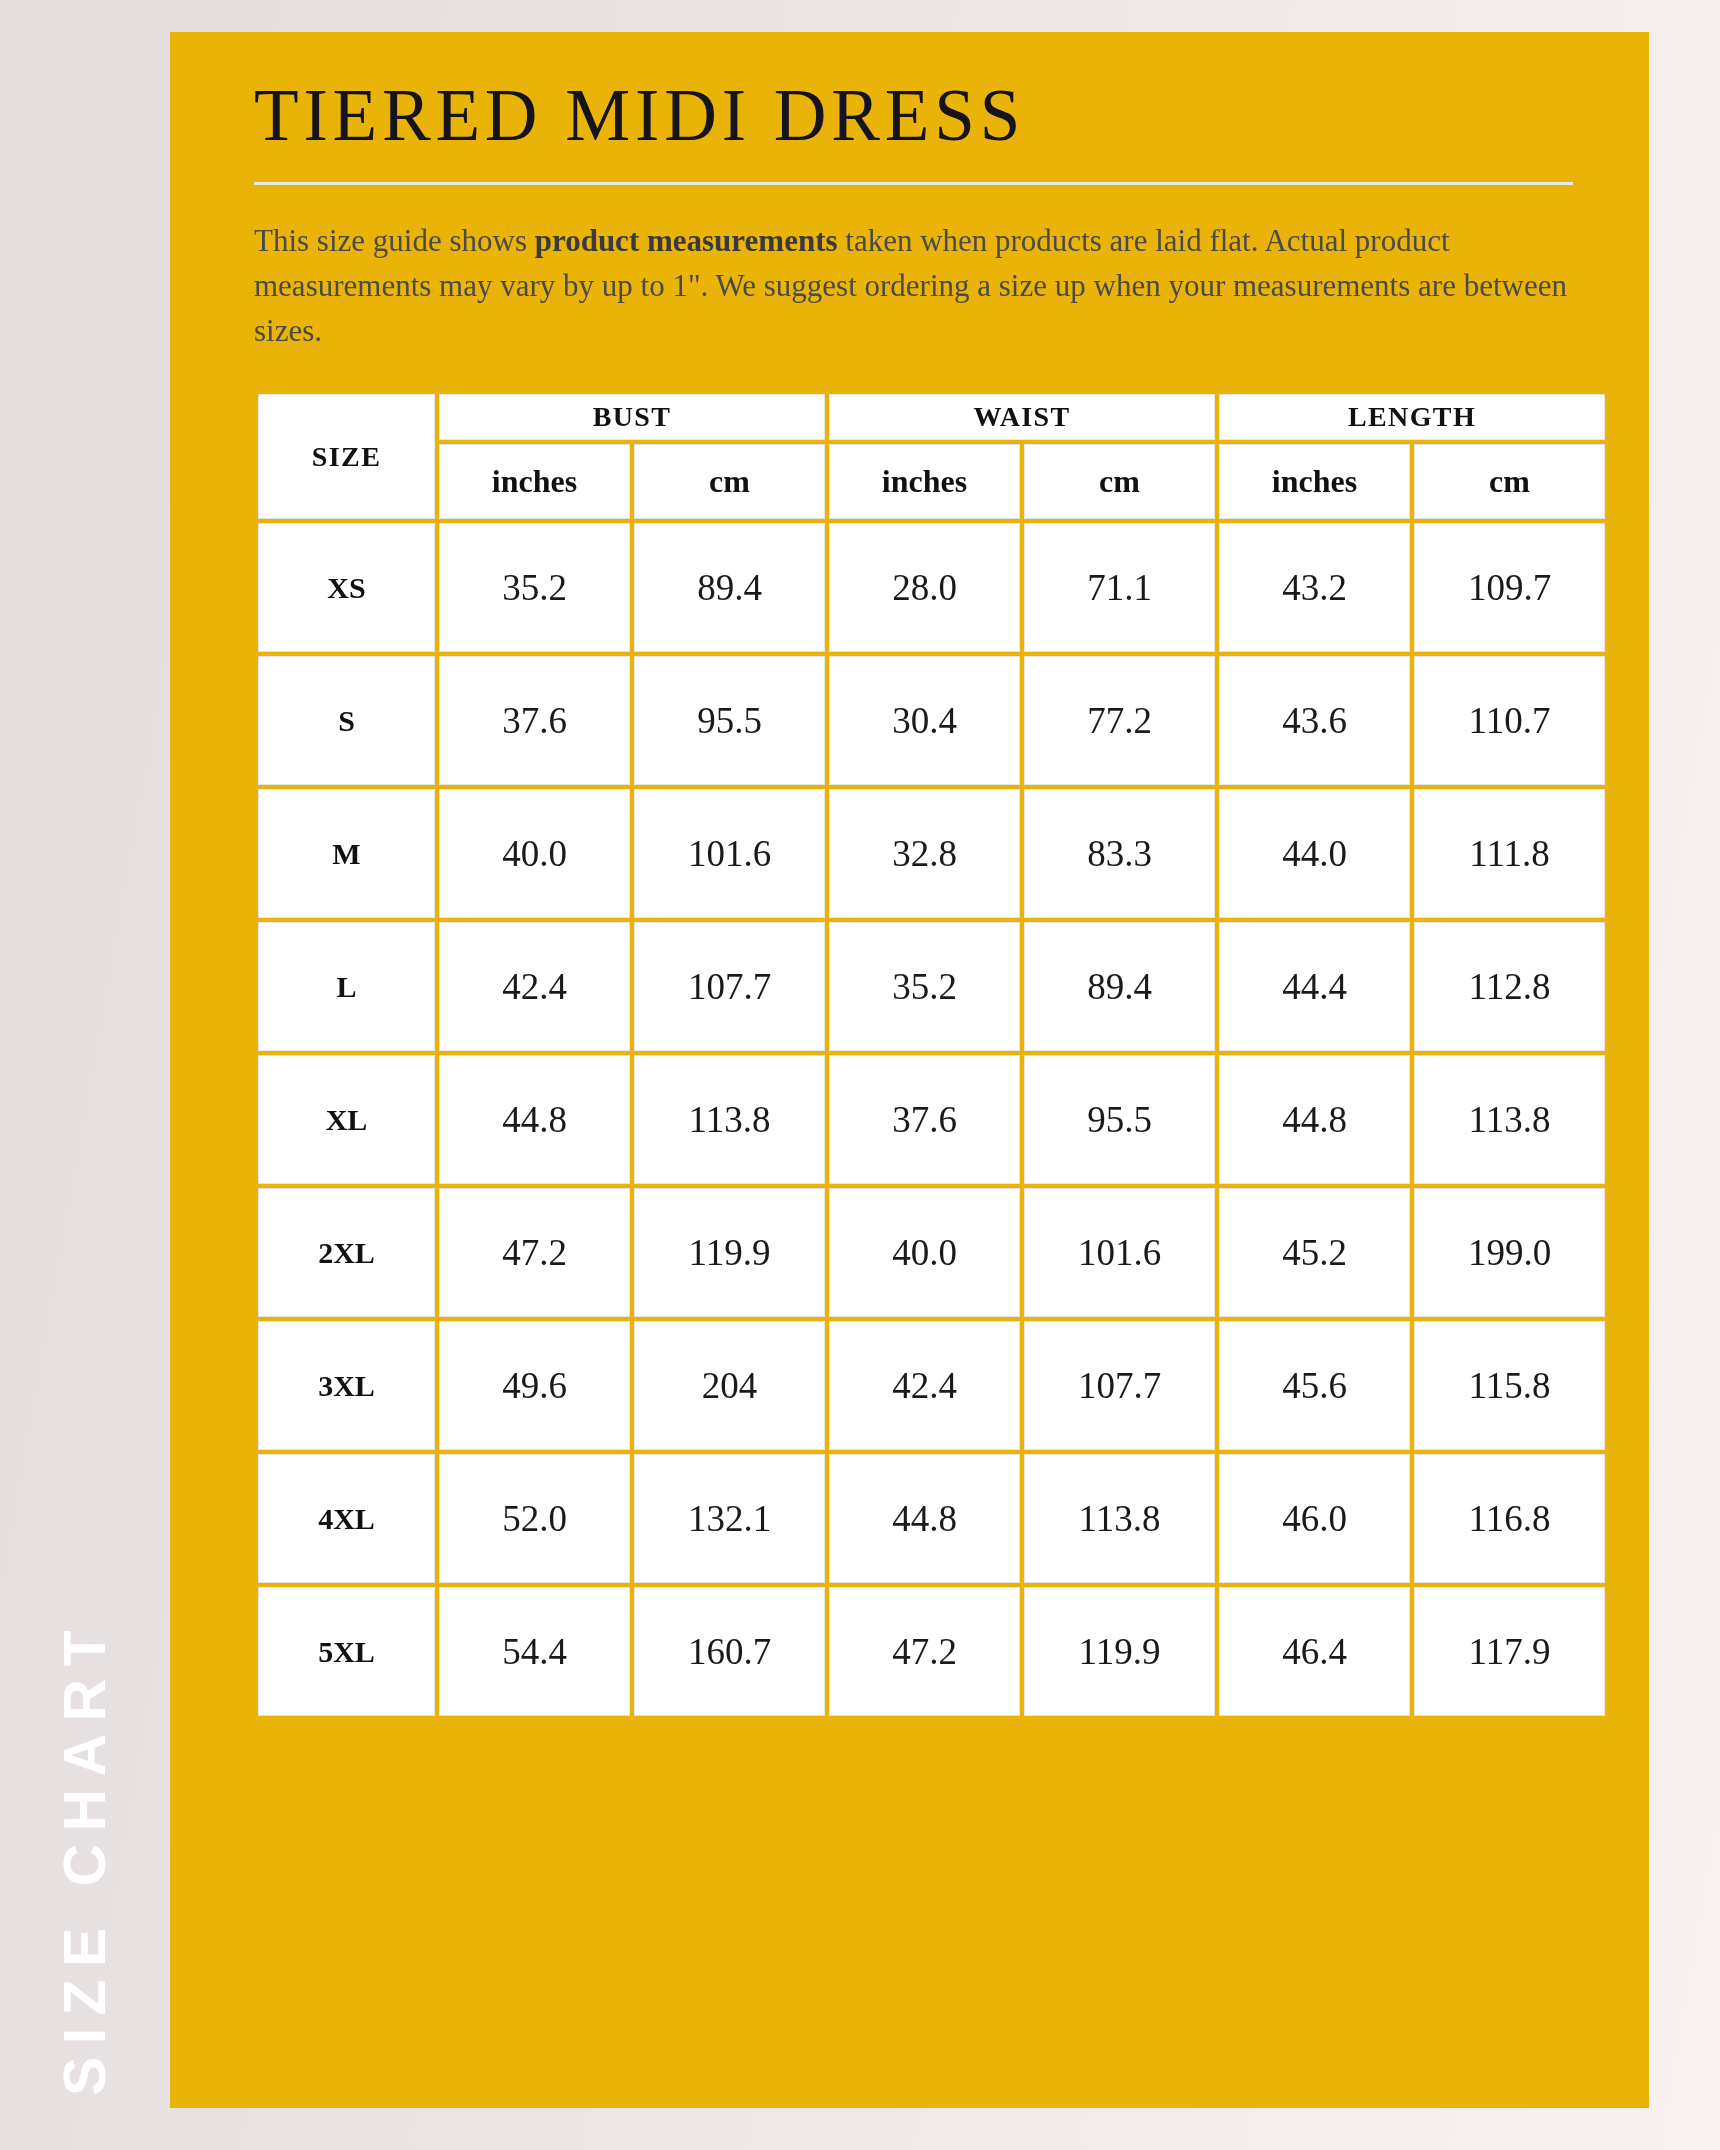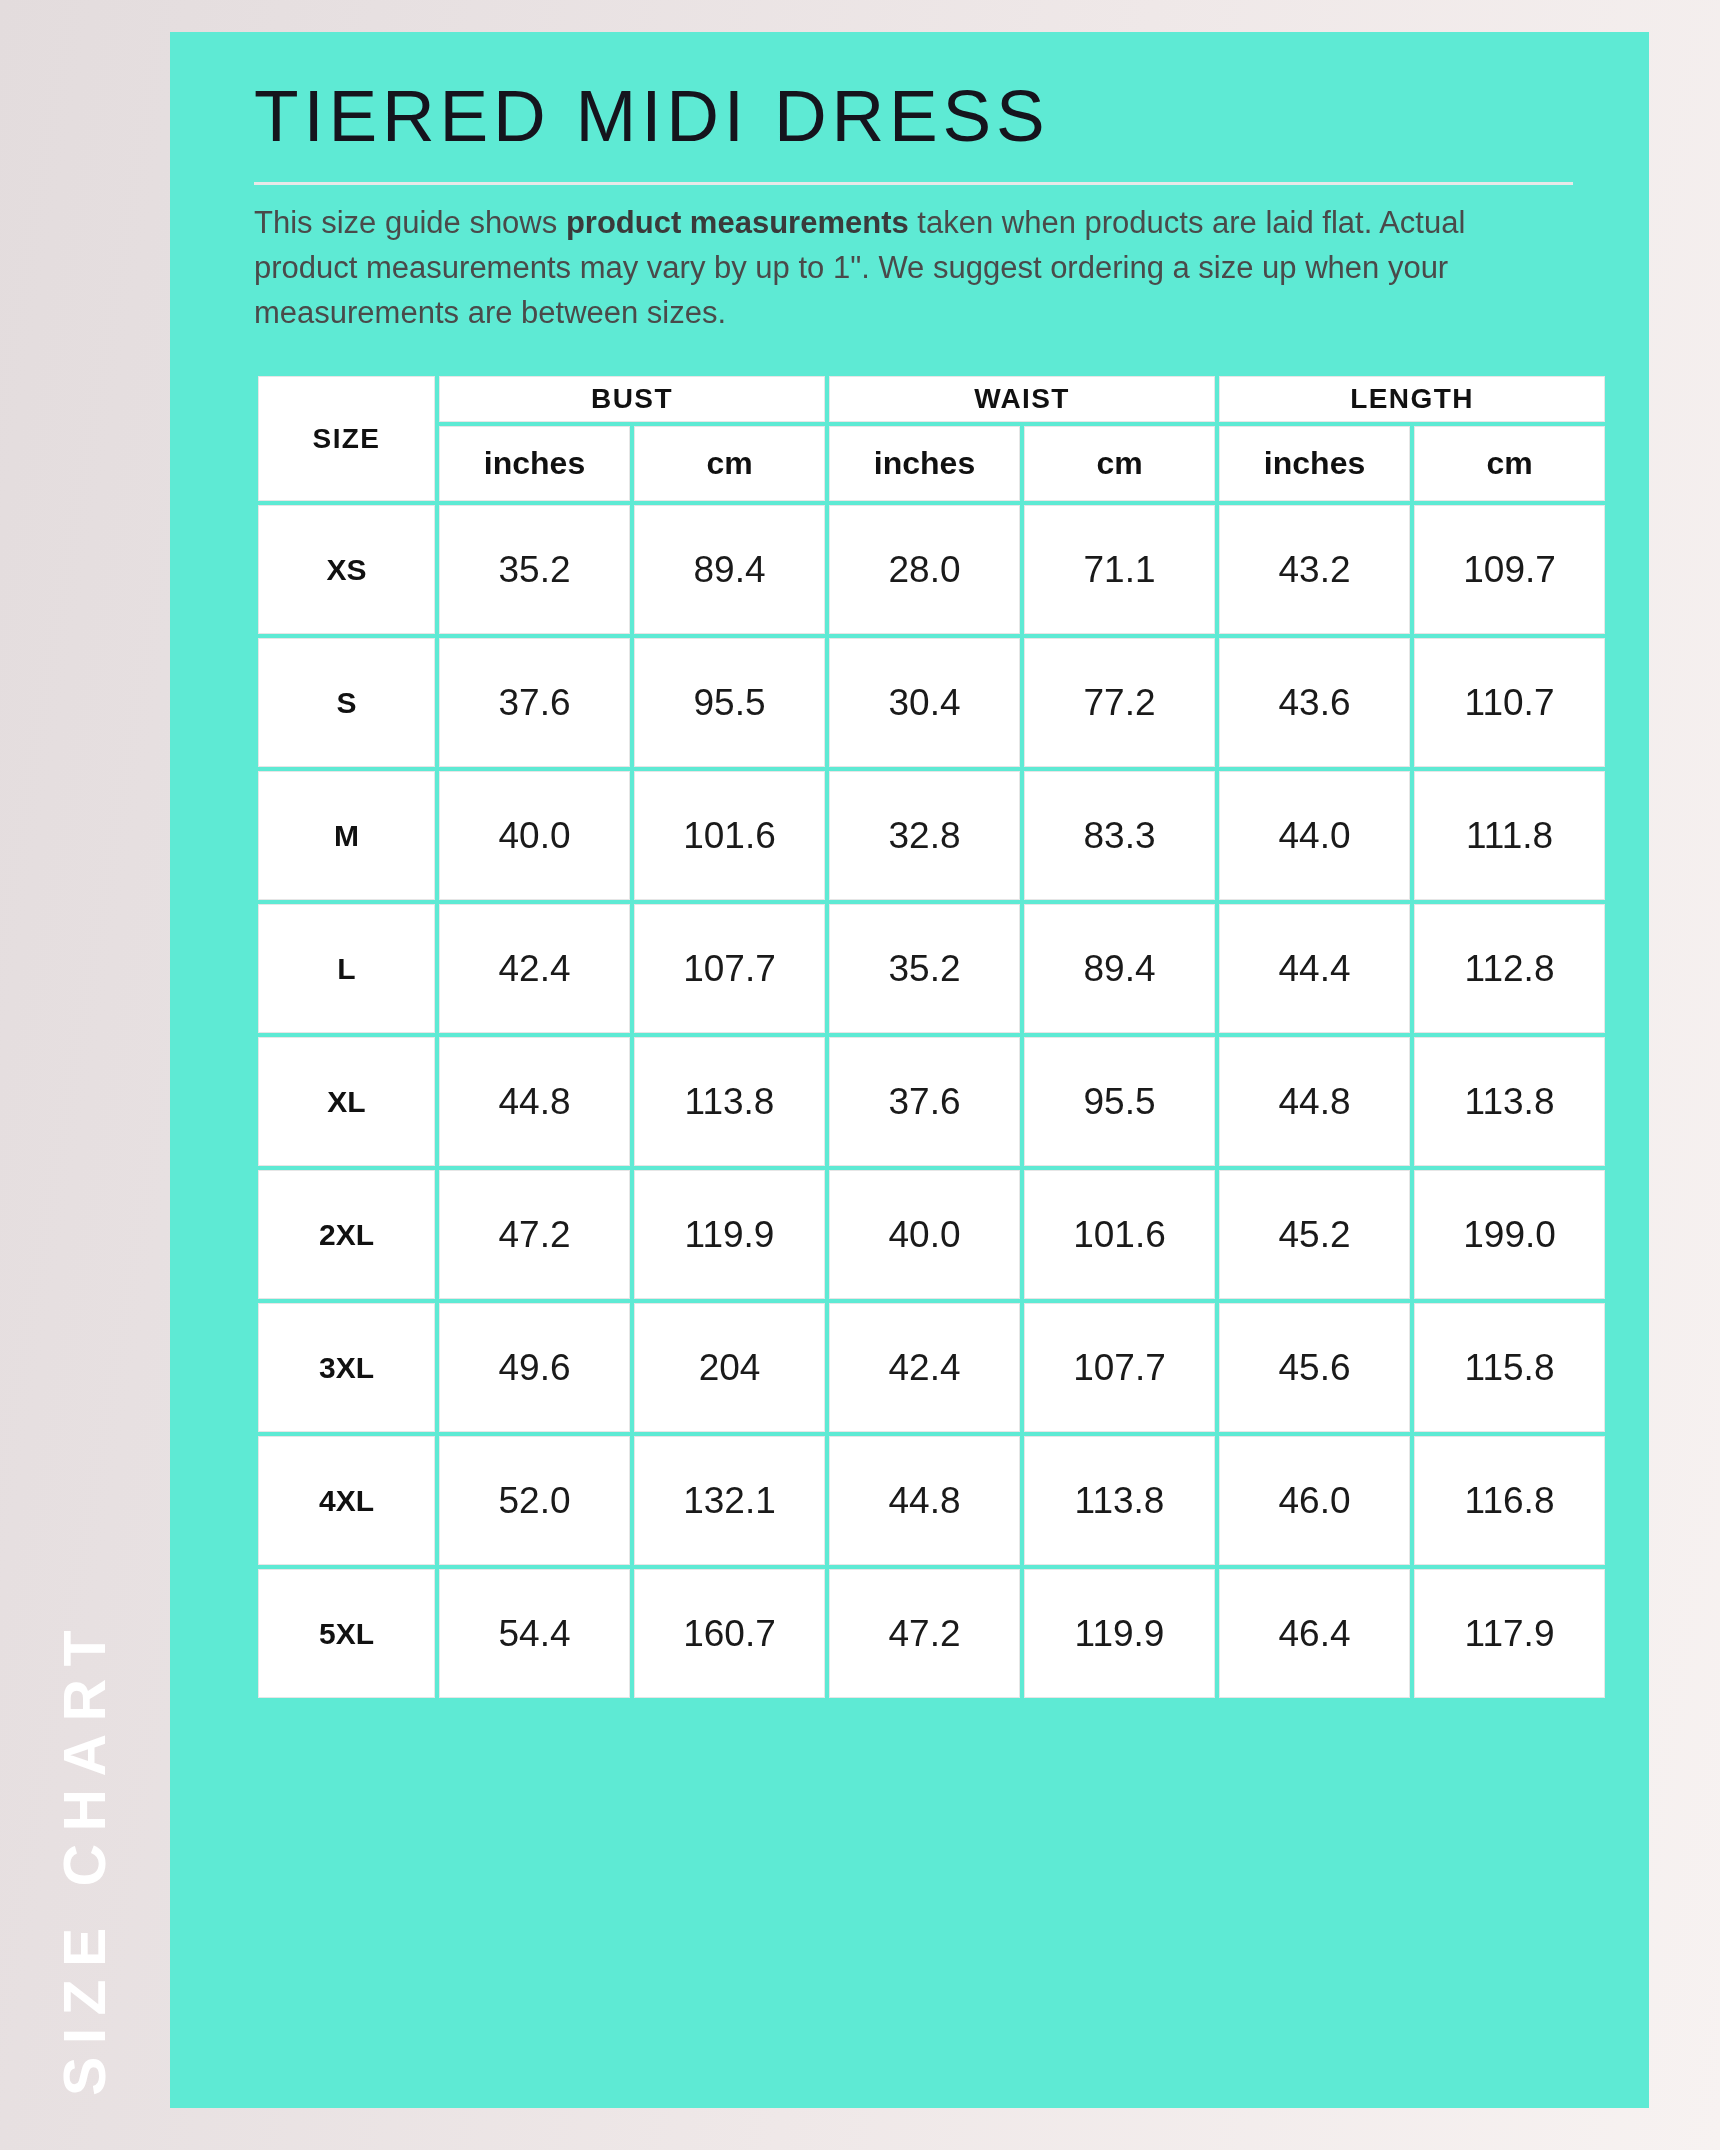--- a/index.html
+++ b/index.html
@@ -38,21 +38,22 @@
     line-height: 1;
   }
 
   
   .card {
     position: absolute;
     left: 170px;
     top: 32px;
     width: 1479px;
     height: 2076px;
-    background: #5eead4;
+    background: #eab308;
+    font-family: Liberation Serif, serif;
   }
 
   .card-inner {
     padding: 46px 76px 0 84px;
   }
 
   .title {
     font-size: 73px;
     font-weight: 300;
     letter-spacing: 4.8px;
@@ -63,21 +64,21 @@
   }
 
   .title-rule {
     margin-top: 27px;
     height: 3.8px;
     background: #e8e8e8;
     width: 1319px;
   }
 
   .intro {
-    margin-top: 16px;
+    margin-top: 34px;
     width: 1317px;
     font-size: 31px;
     line-height: 1.45;
     color: #4a4a4a;
     font-weight: 400;
   }
   .intro b { color: #3a3a3a; font-weight: 700; }
 
   
   table.size-table {

